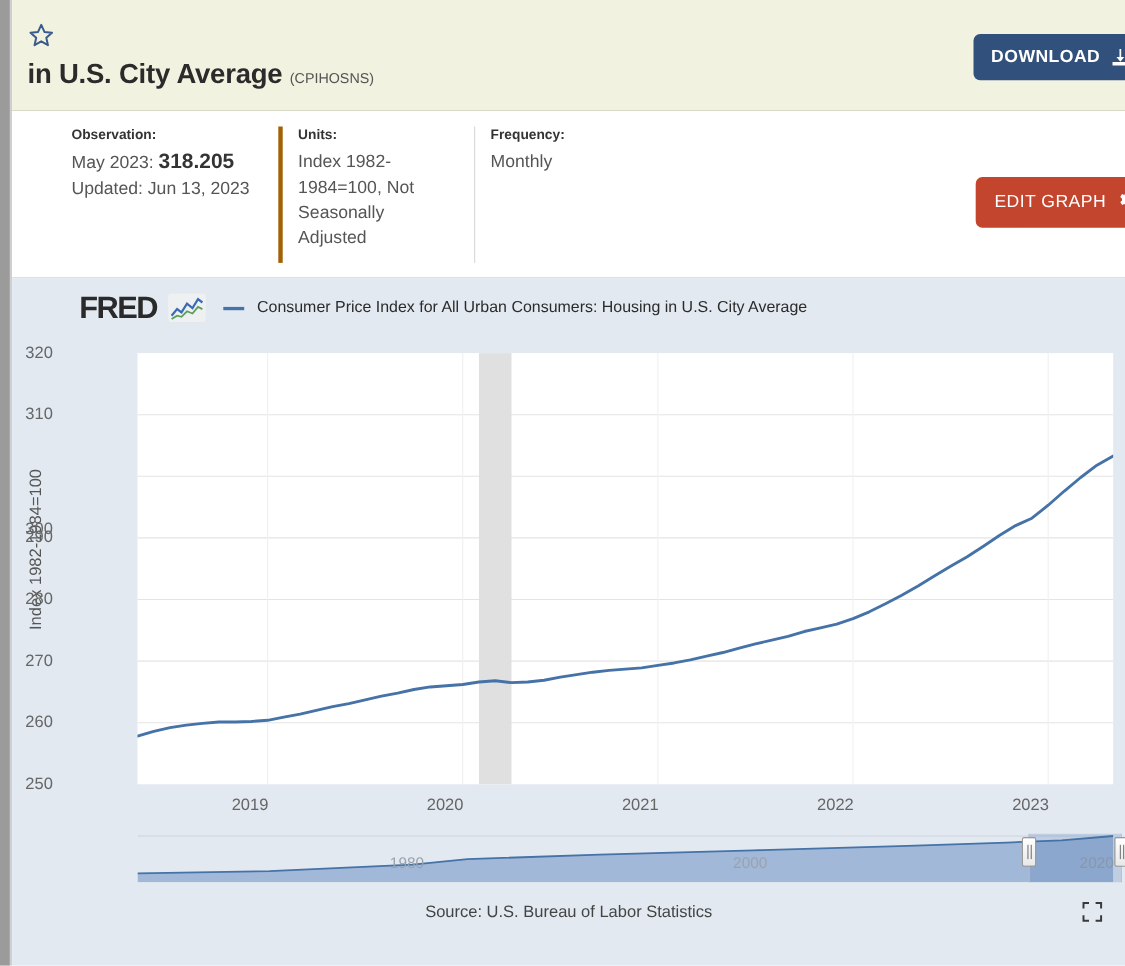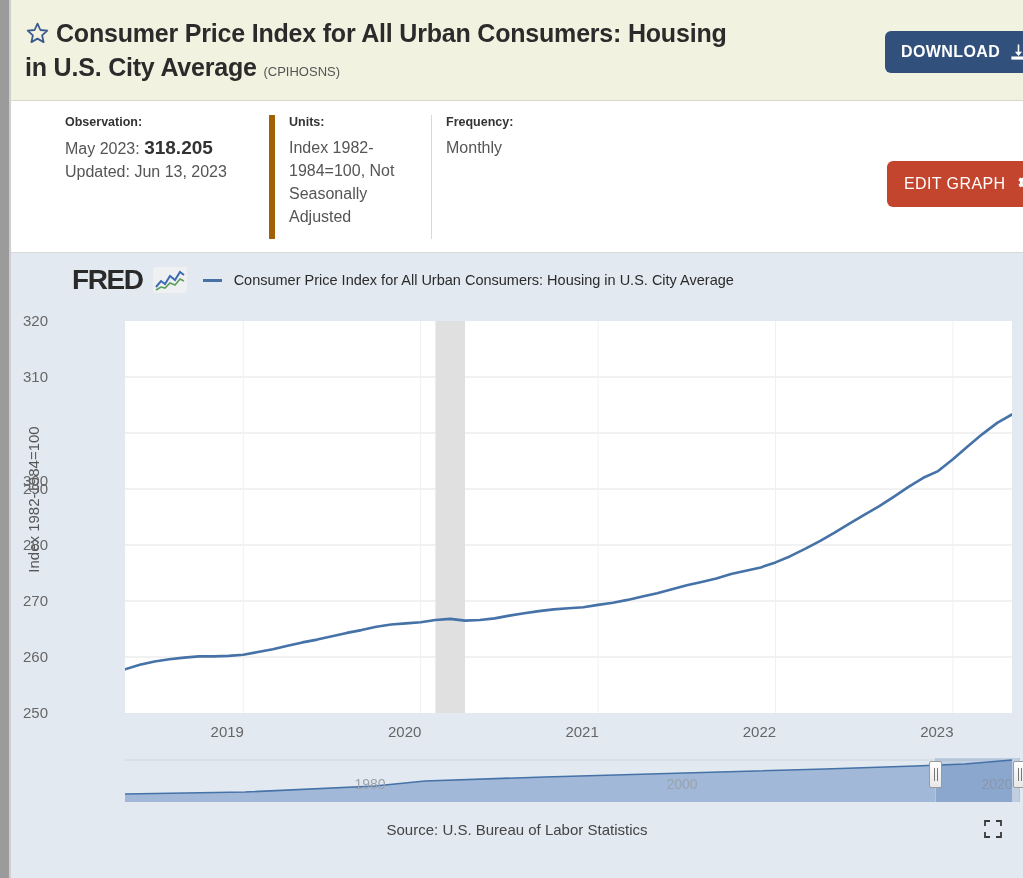--- a/index.html
+++ b/index.html
@@ -59,21 +59,21 @@
   .meta {
     position: absolute; left: 11px; top: 101px; width: 1012px; height: 152px;
     background: #ffffff;
     border-bottom: 1px solid #d8d8d8;
   }
   .meta-cell {
     position: absolute; top: 14px; height: 124px;
     padding-left: 14px;
   }
   .meta-cell.c1 { left: 40px;  width: 215px; }
-  .meta-cell.c2 { left: 258px; width: 158px; border-left: 6px solid #a16207; }
+  .meta-cell.c2 { left: 242px; width: 158px; border-left: 4px solid #a16207; }
   .meta-cell.c3 { left: 420px; width: 125px; border-left: 1px solid #d8d8d8; }
   .meta-label {
     font-size: 12.5px; font-weight: bold; color: #333; margin-bottom: 7px;
   }
   .meta-text {
     font-size: 16px; color: #555; line-height: 23px; font-weight: 300;
   }
   .obs-value { font-size: 19px; font-weight: bold; color: #333; }
   .range-col {
     position: absolute; left: 548px; top: 14px; width: 320px; height: 124px;
@@ -192,21 +192,21 @@
   <div class="left-rail"></div>
   <div class="rail-edge"></div>
 
   <div class="header">
     <div class="title-wrap">
       <div class="title-line">
         <span class="star-icon">
           <svg width="25" height="24" viewBox="0 0 24 24" fill="none" stroke="#3a5a8c" stroke-width="1.8" stroke-linejoin="round">
             <polygon points="12,2.6 14.9,9.0 21.8,9.7 16.6,14.3 18.1,21.1 12,17.6 5.9,21.1 7.4,14.3 2.2,9.7 9.1,9.0"></polygon>
           </svg>
-        </span><span>Consumer Price Index for All Urban Consumers: Housing</span>
+        </span>
       </div>
       <div class="title-line">
         <span>in U.S. City Average</span>
         <span class="series-id">(CPIHOSNS)</span>
       </div>
     </div>
     <button class="download-btn">
       <span>DOWNLOAD</span>
       <span class="dl-icon">
         <svg width="19" height="19" viewBox="0 0 24 24" fill="#ffffff">

